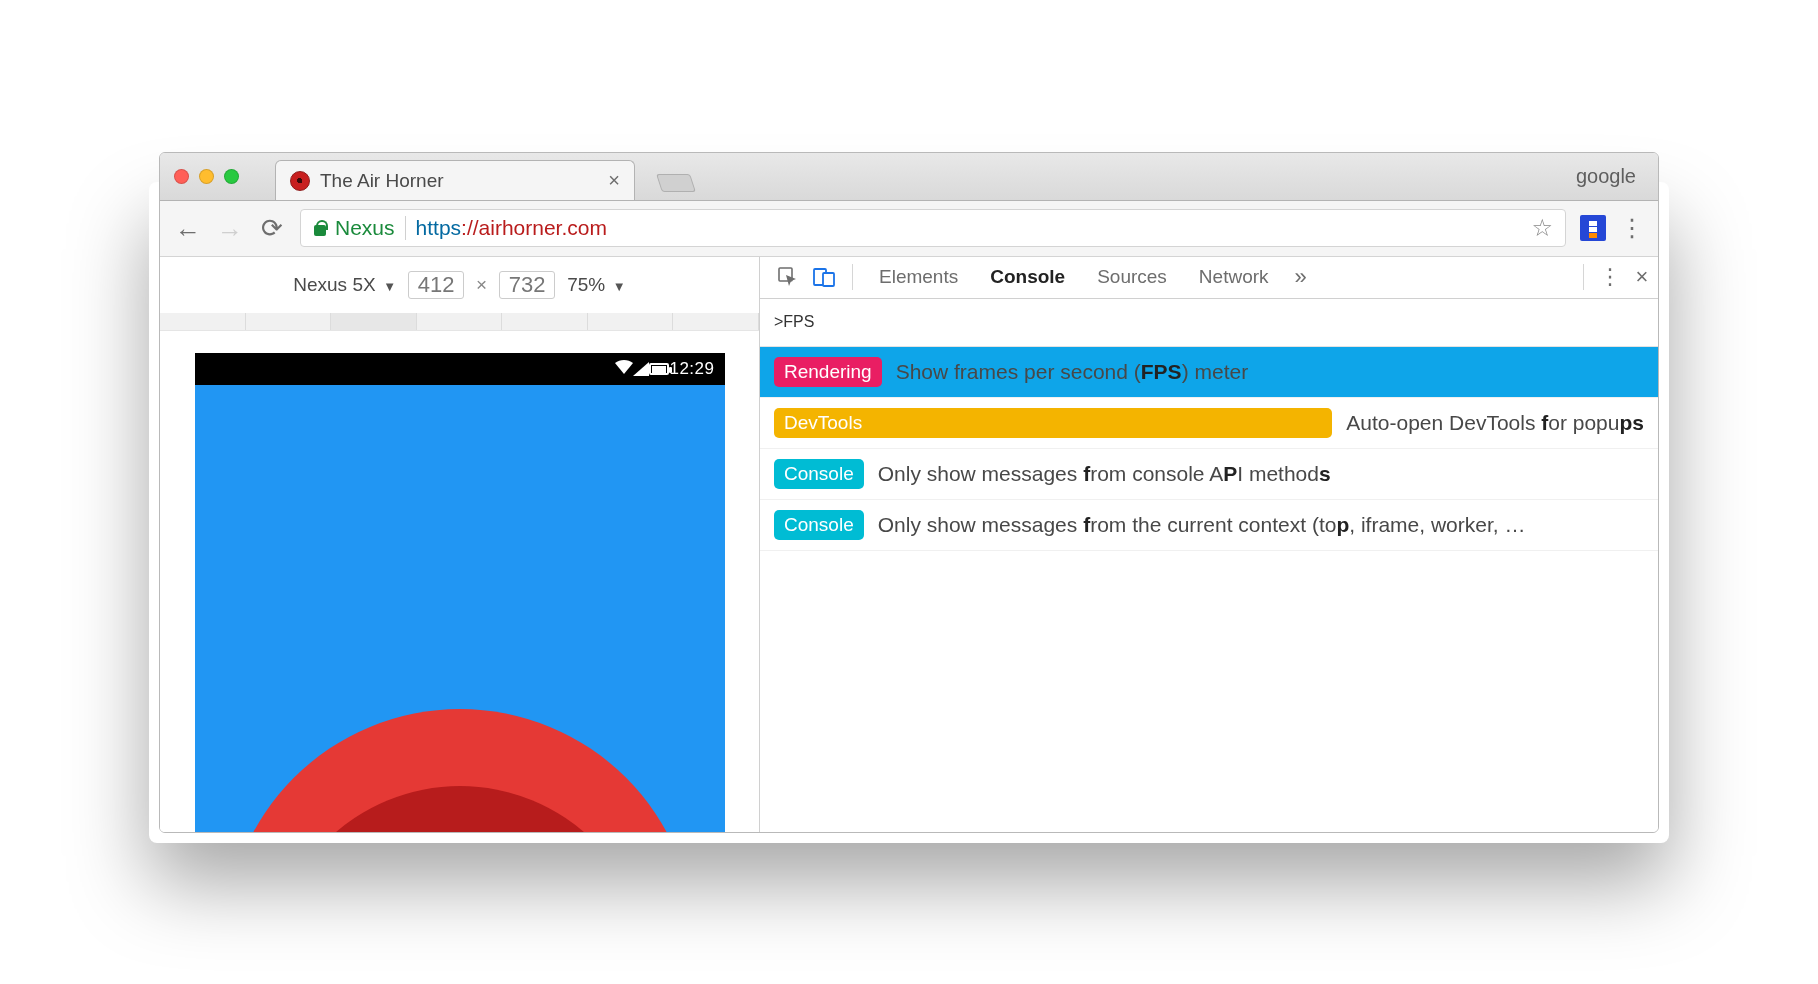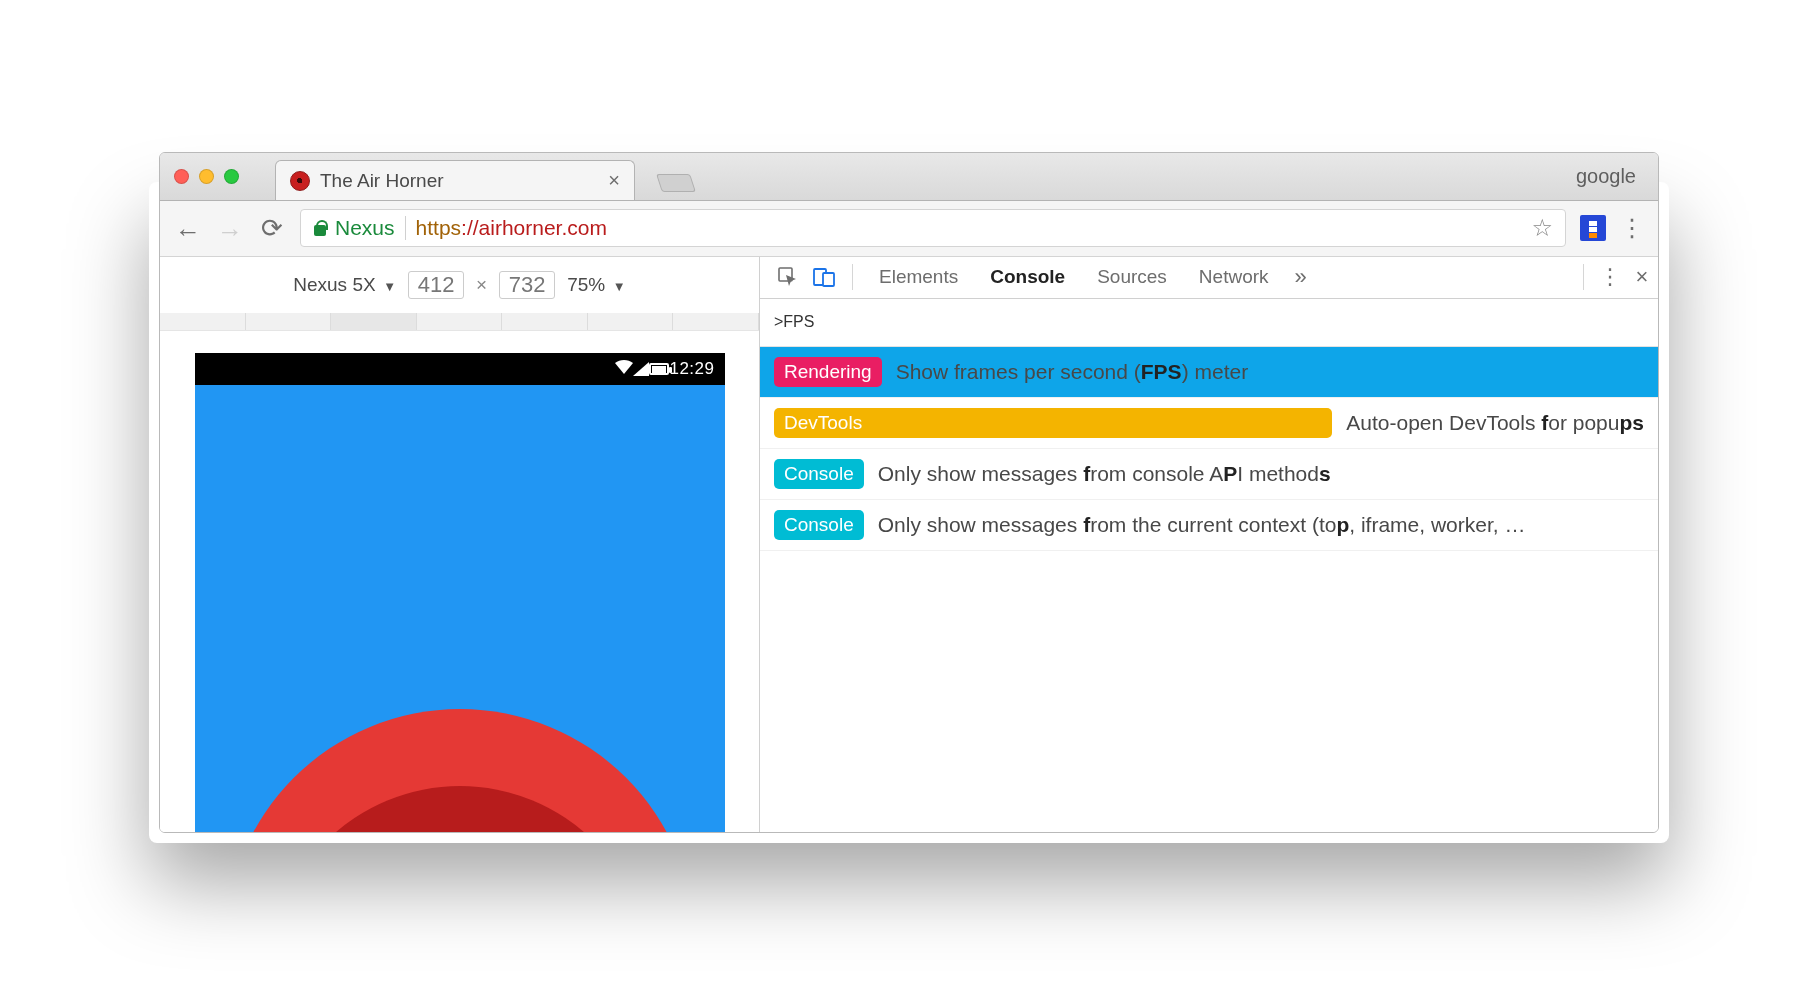--- a/index.html
+++ b/index.html
@@ -104,21 +104,21 @@
     align-items: center;
     padding: 0 12px;
     gap: 10px;
     font-size: 21px;
   }
   .secure { display:flex; align-items:center; gap:8px; color:#1a8a3b; font-size:21px; }
   .lock-icon { width:14px; height:16px; position:relative; }
   .lock-icon::before { content:""; position:absolute; left:1px; top:5px; width:12px; height:11px; background:#1a8a3b; border-radius:2px; }
   .lock-icon::after  { content:""; position:absolute; left:3px; top:0; width:8px; height:8px; border:2px solid #1a8a3b; border-bottom:none; border-radius:6px 6px 0 0; }
   .vbar { width:1px; height:24px; background:#d0d0d0; }
-  .url .scheme { color:#a16207; }
+  .url .scheme { color:#0369a1; }
   .url .rest { color:#b91c1c; }
   .url .path { color:#6e6e6e; }
   .star { font-size:24px; color:#888; }
   .ext-icon {
     width:26px; height:26px;
     background:
       linear-gradient(#ff8a00,#ff8a00) center 18px/8px 5px no-repeat,
       linear-gradient(#fff,#fff) center 12px/8px 5px no-repeat,
       linear-gradient(#fff,#fff) center 6px/8px 5px no-repeat,
       #2547d6;

